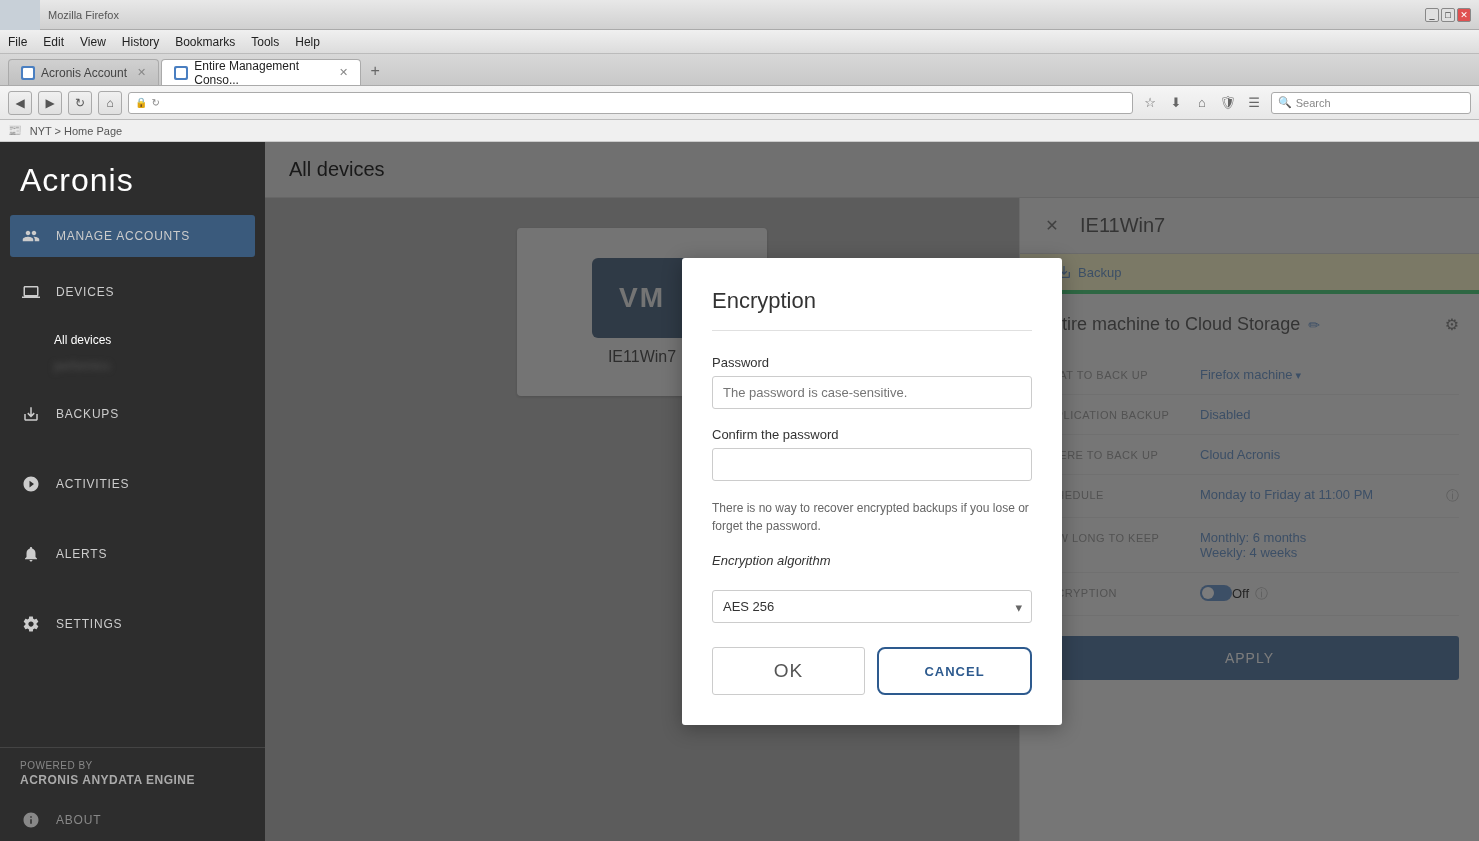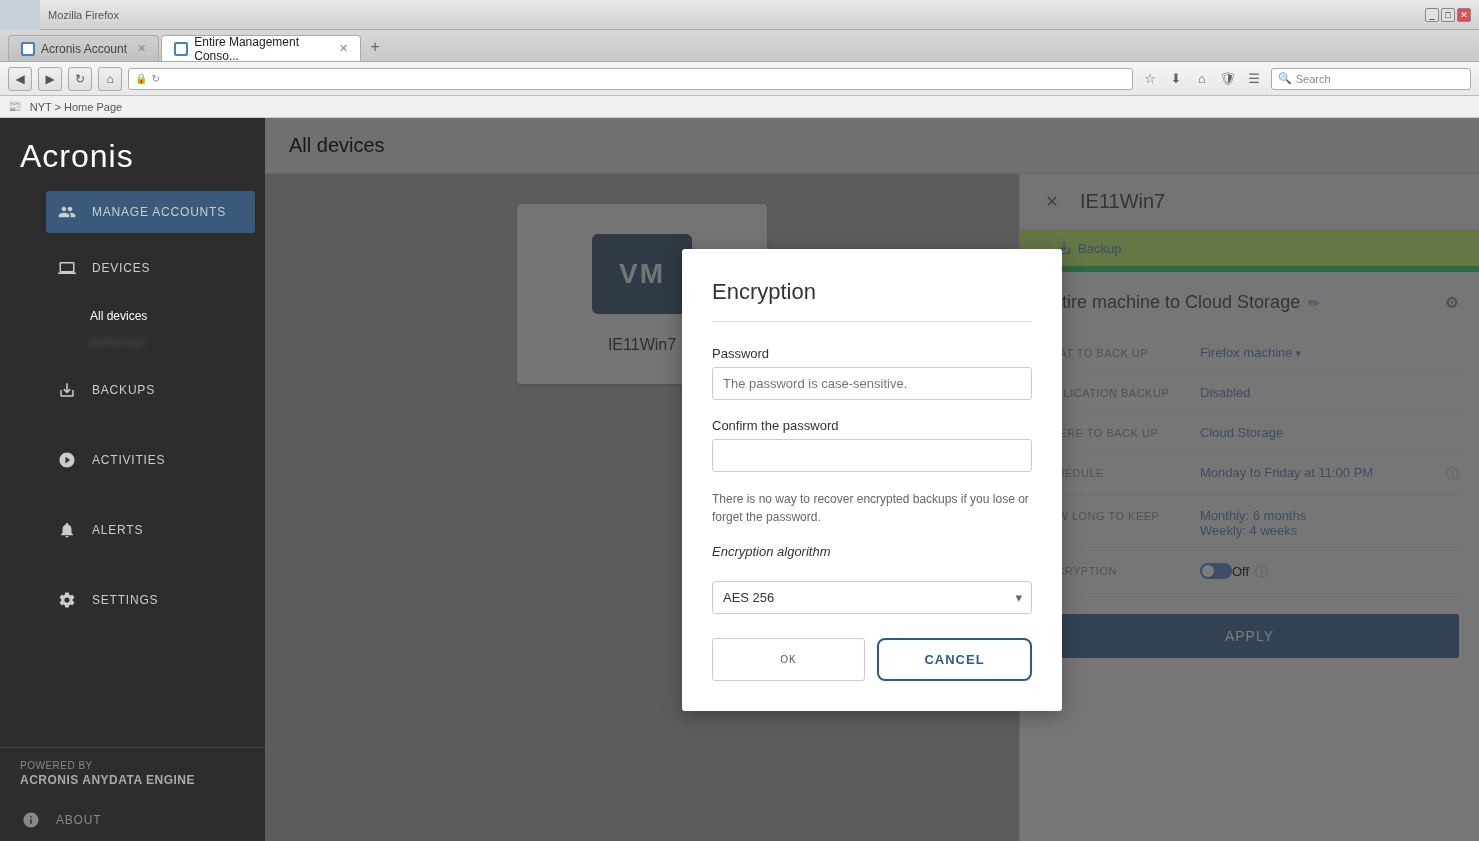--- a/index.html
+++ b/index.html
@@ -39,21 +39,21 @@
     
     .bookmark-bar { background: #f0f0f0; height: 22px; display: flex; align-items: center; padding: 0 8px; gap: 8px; border-bottom: 1px solid #ccc; font-size: 11px; color: #555; }
 
     
     .app-content { flex: 1; display: flex; overflow: hidden; position: relative; }
 
     
     .sidebar { width: 265px; background: #2d2d2d; display: flex; flex-direction: column; flex-shrink: 0; }
     .sidebar-logo { padding: 20px 20px 16px; }
     .sidebar-logo-text { font-size: 32px; font-weight: 300; color: white; letter-spacing: 1px; }
-    .sidebar-nav { flex: 1; display: flex; flex-direction: column; margin-left: 36px; }
+    .sidebar-nav { flex: 1; display: flex; flex-direction: column; }
     .sidebar-item { display: flex; align-items: center; padding: 24px 20px; gap: 14px; cursor: pointer; color: #ccc; font-size: 13px; letter-spacing: 0.5px; }
     .sidebar-item-label { text-transform: uppercase; font-size: 12px; letter-spacing: 0.8px; }
     .sidebar-icon { width: 22px; height: 22px; display: flex; align-items: center; justify-content: center; flex-shrink: 0; }
     .sidebar-icon svg { width: 18px; height: 18px; fill: currentColor; }
     .sidebar-sub { padding: 6px 0 6px 54px; cursor: pointer; color: #ccc; font-size: 12px; }
     .sidebar-sub.active { color: white; }
     .sidebar-sub-blurred { padding: 6px 0 6px 54px; color: #555; font-size: 12px; filter: blur(3px); }
     .sidebar-footer { padding: 12px 20px; border-top: 1px solid #444; }
     .sidebar-footer-top { font-size: 10px; color: #888; text-transform: uppercase; letter-spacing: 0.5px; margin-bottom: 2px; }
     .sidebar-footer-main { font-size: 12px; color: #aaa; text-transform: uppercase; letter-spacing: 0.5px; font-weight: bold; }
@@ -66,30 +66,30 @@
     .panel-header { background: #e0e0e0; height: 56px; display: flex; align-items: center; padding: 0 24px; border-bottom: 1px solid #ccc; }
     .panel-title { font-size: 20px; color: #333; font-weight: 300; }
 
     
     .content-area { flex: 1; display: flex; position: relative; }
 
     
     .device-card-area { flex: 1; display: flex; justify-content: center; align-items: flex-start; padding: 30px; background: #d8d8d8; position: relative; }
 
     
-    .device-card { background: white; border-radius: 4px; padding: 30px 40px; display: flex; flex-direction: column; align-items: center; gap: 22px; box-shadow: 0 1px 3px rgba(0,0,0,0.2); width: 250px; }
+    .device-card { background: white; border-radius: 4px; padding: 30px 40px; display: flex; flex-direction: column; align-items: center; gap: 10px; box-shadow: 0 1px 3px rgba(0,0,0,0.2); width: 250px; }
     .vm-icon { width: 100px; height: 80px; background: #3a5a7c; border-radius: 6px; display: flex; align-items: center; justify-content: center; color: white; font-size: 28px; font-weight: bold; letter-spacing: 2px; }
     .device-name { font-size: 16px; color: #333; font-weight: 500; }
 
     
     .right-panel { width: 460px; background: #efefef; border-left: 1px solid #ccc; display: flex; flex-direction: column; }
     .right-panel-header { background: #e8e8e8; height: 56px; display: flex; align-items: center; padding: 0 20px; border-bottom: 1px solid #ccc; gap: 16px; }
     .close-btn { width: 24px; height: 24px; display: flex; align-items: center; justify-content: center; color: #555; cursor: pointer; font-size: 16px; }
     .panel-device-name { font-size: 20px; color: #333; font-weight: 300; flex: 1; }
-    .right-panel-tabs { background: #bef264; display: flex; padding: 0 20px; gap: 0; border-bottom: 6px solid #22c55e; }
+    .right-panel-tabs { background: #fef9c3; display: flex; padding: 0 20px; gap: 0; border-bottom: 4px solid #22c55e; }
     .right-tab { padding: 10px 16px; font-size: 13px; color: #4a7fc1; cursor: pointer; display: flex; align-items: center; gap: 6px; }
     .right-tab svg { width: 16px; height: 16px; fill: #4a7fc1; }
     .right-panel-content { flex: 1; padding: 20px; overflow-y: auto; }
     .backup-title-row { display: flex; align-items: center; gap: 8px; margin-bottom: 20px; }
     .backup-title { font-size: 18px; color: #333; font-weight: 400; }
     .edit-icon { color: #4a7fc1; cursor: pointer; font-size: 14px; }
     .gear-icon { color: #666; cursor: pointer; font-size: 16px; margin-left: auto; }
     .backup-row { display: flex; align-items: flex-start; padding: 12px 0; border-bottom: 1px solid #ddd; }
     .backup-row-label { color: #888; font-size: 11px; text-transform: uppercase; letter-spacing: 0.5px; width: 160px; flex-shrink: 0; padding-top: 2px; }
     .backup-row-value { color: #4a7fc1; font-size: 13px; flex: 1; }
@@ -106,40 +106,49 @@
     .modal-title { font-size: 22px; font-weight: 300; color: #333; margin-bottom: 24px; padding-bottom: 16px; border-bottom: 1px solid #e0e0e0; }
     .modal-field { margin-bottom: 18px; }
     .modal-label { font-size: 13px; color: #333; margin-bottom: 6px; }
     .modal-input { width: 100%; border: 1px solid #ccc; border-radius: 3px; padding: 8px 10px; font-size: 13px; color: #999; outline: none; }
     .modal-warning { font-size: 12px; color: #666; line-height: 1.5; margin-bottom: 18px; }
     .modal-algo-label { font-size: 13px; color: #333; margin-bottom: 22px; font-style: italic; }
     .modal-select-wrap { position: relative; width: 100%; }
     .modal-select { width: 100%; border: 1px solid #ccc; border-radius: 3px; padding: 8px 10px; font-size: 13px; color: #333; appearance: none; background: white; cursor: pointer; outline: none; }
     .modal-select-arrow { position: absolute; right: 10px; top: 50%; transform: translateY(-50%); color: #666; pointer-events: none; }
     .modal-actions { display: flex; gap: 12px; margin-top: 24px; }
-    .btn-ok { flex: 1; padding: 12px; border: 1px solid #ccc; border-radius: 3px; background: white; color: #555; font-size: 10px; letter-spacing: 1px; text-transform: uppercase; cursor: pointer; }
+    .btn-ok { flex: 1; padding: 12px; border: 1px solid #ccc; border-radius: 3px; background: white; color: #555; font-size: 19px; letter-spacing: 1px; text-transform: uppercase; cursor: pointer; }
     .btn-cancel { flex: 1; padding: 12px; border: 2px solid #2d5a8e; border-radius: 8px; background: white; color: #2d5a8e; font-size: 13px; letter-spacing: 1px; text-transform: uppercase; cursor: pointer; font-weight: bold; }
 
     
     .manage-accounts-btn { background: #3a5a7c; border-radius: 3px; margin: 0 10px; padding: 10px 10px; }
   </style>
 </head>
 <body>
 
 <div class="browser-frame">
 
   <div class="browser-titlebar">
     <span style="font-size:11px; color:#555;">Mozilla Firefox</span>
     <div class="win-btns">
       <div class="win-btn min">_</div>
       <div class="win-btn max">□</div>
       <div class="win-btn close">✕</div>
     </div>
   </div>
 
+  <div class="browser-menu">
+    <span>File</span>
+    <span>Edit</span>
+    <span>View</span>
+    <span>History</span>
+    <span>Bookmarks</span>
+    <span>Tools</span>
+    <span>Help</span>
+  </div>
 
   <div class="tab-bar">
     <div class="tab inactive">
       <div class="tab-icon">
         <svg viewBox="0 0 10 10">
             <rect width="10" height="10" fill="white" rx="1"></rect>
           </svg>
       </div>
       <span>Acronis Account</span>
       <span class="tab-close">✕</span>
@@ -311,21 +320,21 @@
 
             
             <div class="backup-row">
               <span class="backup-row-label">APPLICATION BACKUP</span>
               <span class="backup-row-value">Disabled</span>
             </div>
 
             
             <div class="backup-row">
               <span class="backup-row-label">WHERE TO BACK UP</span>
-              <span class="backup-row-value">Cloud Storage</span>
+              <span class="backup-row-value">Cloud Acronis</span>
             </div>
 
             
             <div class="backup-row">
               <span class="backup-row-label">SCHEDULE</span>
               <span class="backup-row-value">Monday to Friday at 11:00 PM</span>
               <span class="info-icon">ⓘ</span>
             </div>
 
             

